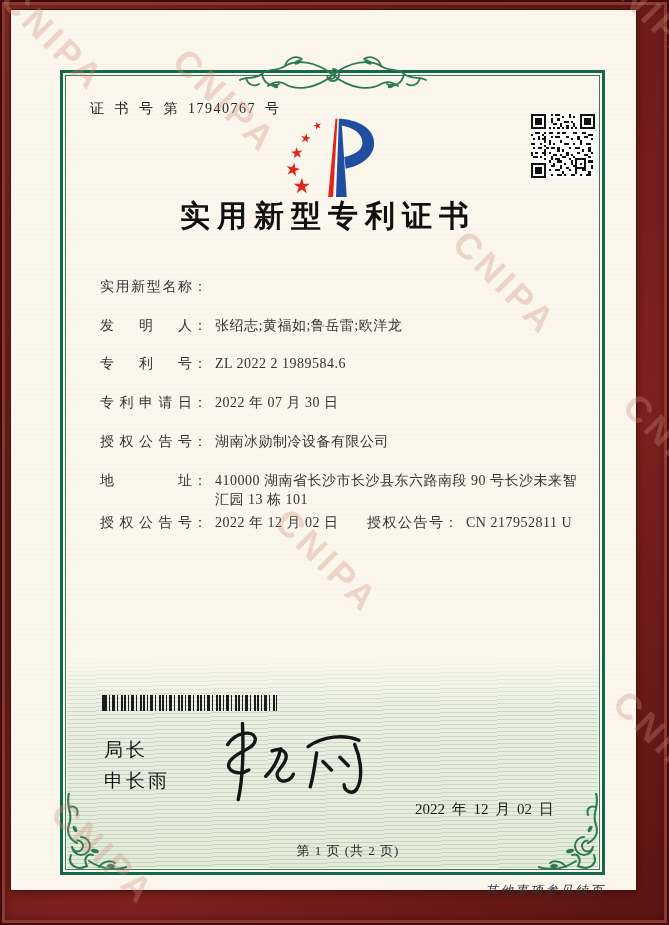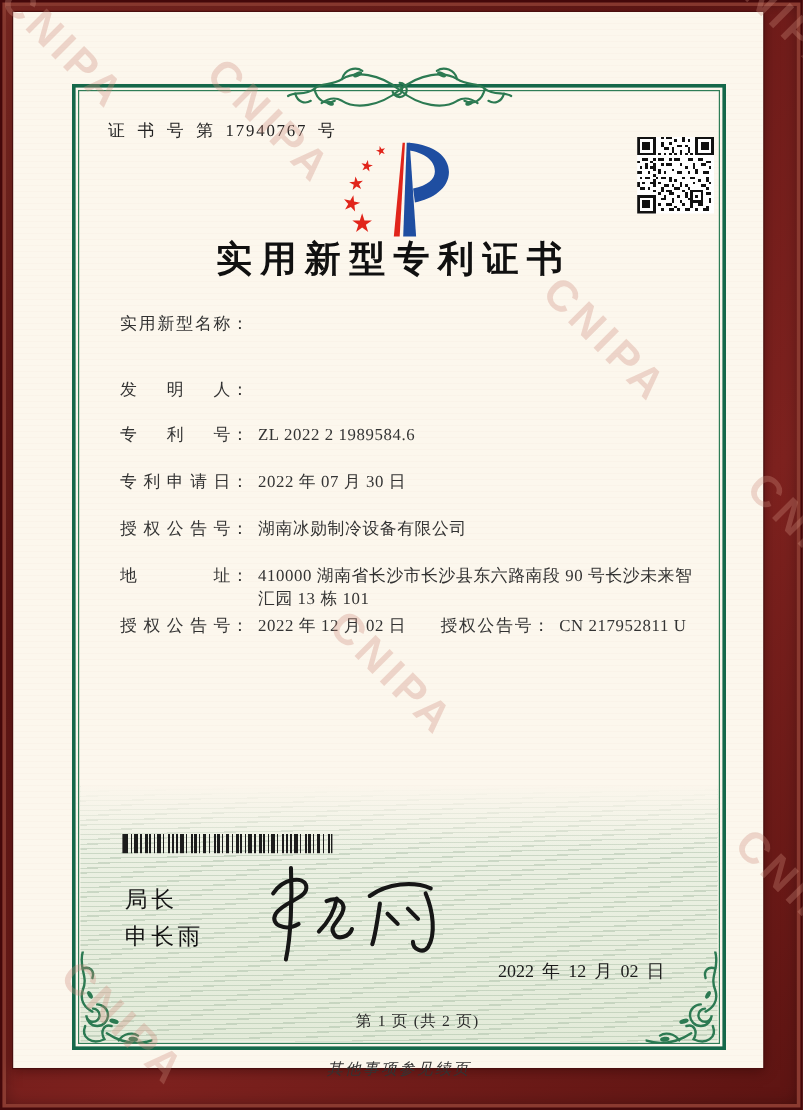--- a/index.html
+++ b/index.html
@@ -53,21 +53,21 @@
       #1c1c1c 7px 10px,rgba(0,0,0,0) 10px 12px,
       #1c1c1c 12px 13px,rgba(0,0,0,0) 13px 16px,
       #1c1c1c 16px 18px,rgba(0,0,0,0) 18px 19px);
   }
   .role,.sname{position:absolute;left:41px;font-family:"Liberation Sans","DejaVu Sans",sans-serif;
     font-size:19px;letter-spacing:3px;color:#151515;}
   .role{top:664px}.sname{top:695px}
   .sig{position:absolute;left:135px;top:643px;width:180px;height:92px;}
   .idate{position:absolute;left:352px;top:727px;font-size:15px;word-spacing:3px;color:#1c1c1c;}
   .pageno{position:absolute;left:0;right:0;top:769px;text-align:center;font-size:13px;color:#2a2a2a;letter-spacing:1px;padding-left:31px;}
-  .fnote{position:absolute;left:49px;width:545px;top:872px;text-align:center;font-size:13px;
+  .fnote{position:absolute;left:49px;width:545px;top:872px;text-align:right;font-size:13px;
          font-style:italic;letter-spacing:2px;color:#333;}
   .wm{position:absolute;z-index:6;pointer-events:none;transform:rotate(45deg);
       font-family:"Liberation Sans","DejaVu Sans",sans-serif;font-weight:700;
       font-size:36px;letter-spacing:4px;color:rgba(205,140,125,.32);}
   .topflo{position:absolute;left:50%;top:-20px;transform:translateX(-50%);width:190px;height:46px;}
   .corner{position:absolute;width:68px;height:84px;top:720px;}
   .corner.l{left:-4px}.corner.r{right:-4px;transform:scaleX(-1);}
 </style>
 </head>
 <body>
@@ -189,27 +189,28 @@
                    M1,19h2v1h-2z M4,19h1v1h-1z M6,20h1v1h-1z M9,19h1v2h-1z M11,20h2v1h-2z M14,19h2v1h-2z M17,20h1v1h-1z M19,19h1v1h-1z M26,19h1v1h-1z
                    M8,21h1v1h-1z M10,22h1v1h-1z M12,21h2v1h-2z M15,22h1v1h-1z M18,21h1v2h-1z M26,21h2v1h-2z
                    M9,23h2v1h-2z M13,23h1v2h-1z M16,24h1v1h-1z M19,23h1v1h-1z M27,23h1v2h-1z
                    M8,25h1v1h-1z M11,25h2v1h-2z M14,26h1v1h-1z M17,25h1v1h-1z M20,25h1v2h-1z M23,25h2v1h-2z M26,26h1v1h-1z
                    M9,27h1v1h-1z M12,27h2v1h-2z M15,27h1v1h-1z M18,27h2v1h-2z M22,27h1v1h-1z M25,27h2v1h-2z"></path>
         </g>
       </svg>
 
       <div class="title">实用新型专利证书</div>
 
-      <div class="frow" style="top:188px">
+      <div class="frow" style="top:204px">
         <span class="flab">实用新型名称</span>
           <span class="fcolon">：</span>
       </div>
       <div class="frow" style="top:243px">
         <span class="flab">发明人</span>
           <span class="fcolon">：</span>
+        <span class="fval">张绍志;黄福如;鲁岳雷;欧洋龙</span>
       </div>
       <div class="frow" style="top:281px">
         <span class="flab">专利号</span>
           <span class="fcolon">：</span>
         <span class="fval">ZL 2022 2 1989584.6</span>
       </div>
       <div class="frow" style="top:320px">
         <span class="flab">专利申请日</span>
           <span class="fcolon">：</span>
         <span class="fval">2022 年 07 月 30 日</span>

